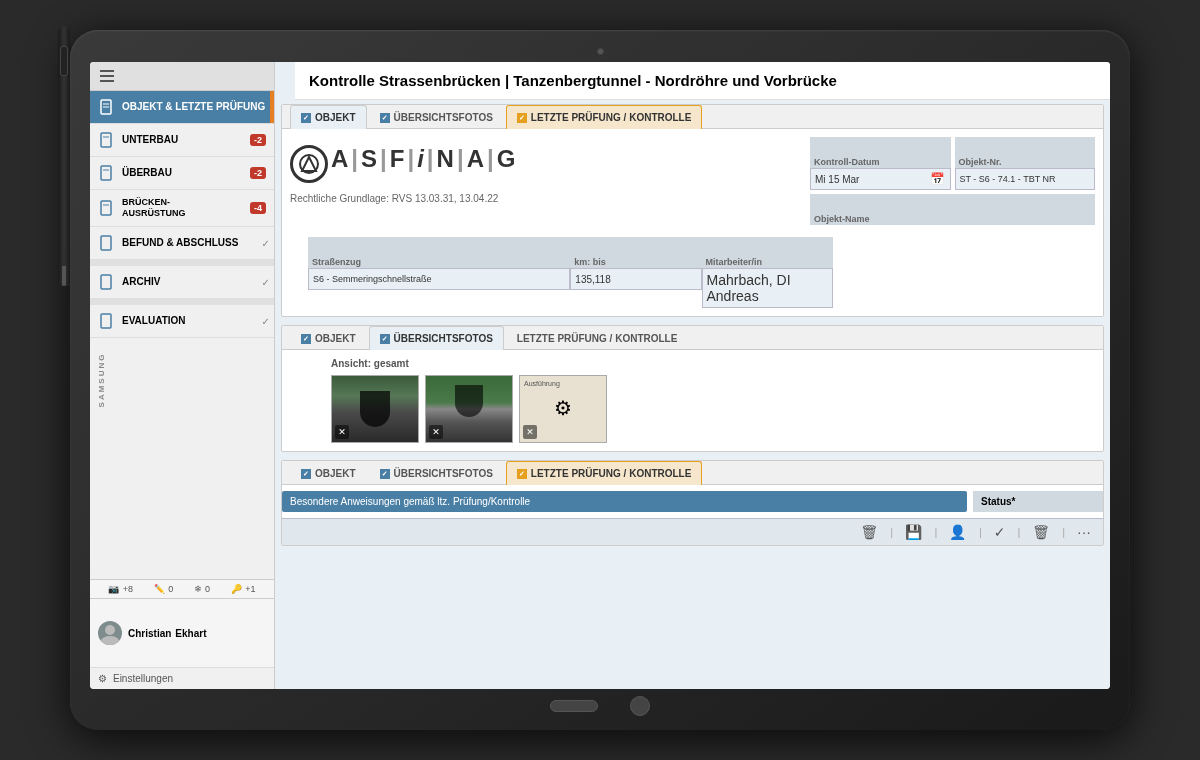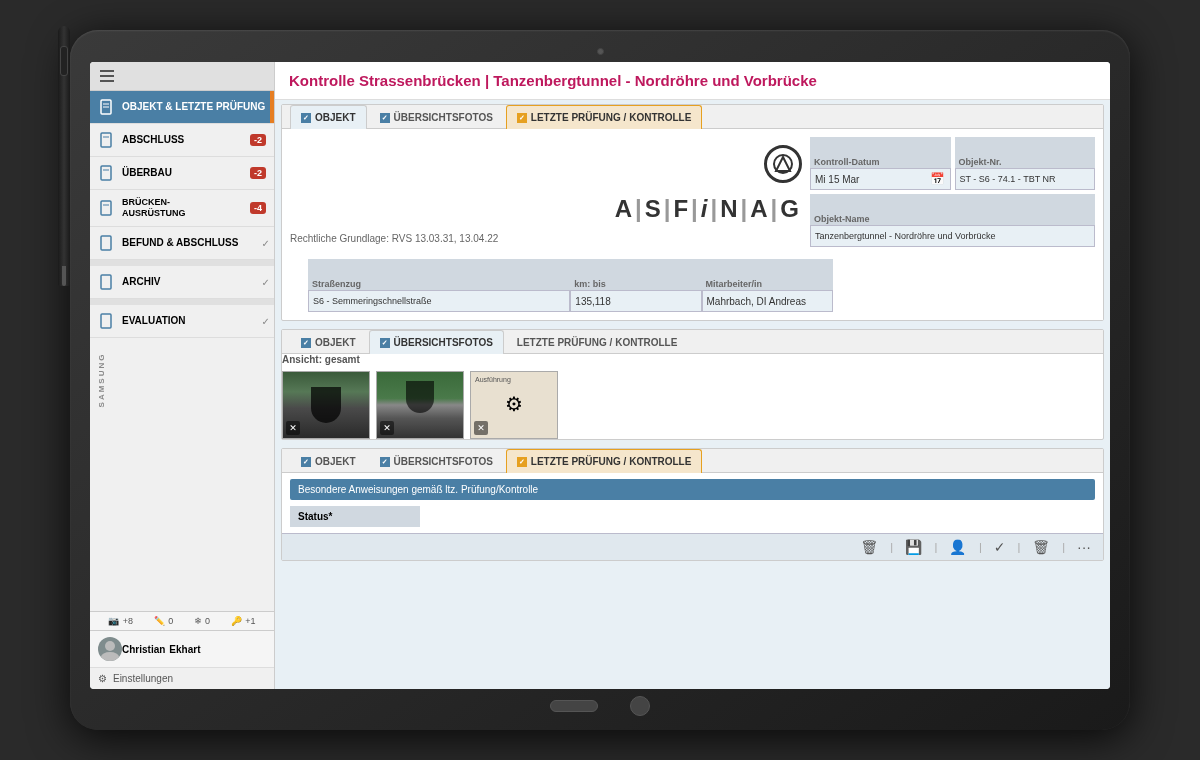--- a/index.html
+++ b/index.html
@@ -142,23 +142,24 @@
       background: #e67e22;
     }
 
     .sidebar-divider {
       height: 6px;
       background: #e0e0e0;
     }
 
     .sidebar-bottom {
       border-top: 1px solid #ccc;
-      padding: 6px 8px;
-      display: flex;
-      align-items: center;
+      padding: 22px 8px;
+      display: flex;
+      align-items: center;
+      gap: 6px;
       background: #f5f5f5;
     }
 
     .sidebar-bottom-icons {
       display: flex;
       justify-content: space-around;
       padding: 4px 8px;
       border-top: 1px solid #ccc;
       background: #f5f5f5;
     }
@@ -206,22 +207,23 @@
       flex-direction: column;
       background: #e8f0f5;
       overflow: hidden;
     }
 
     .page-title {
       background: white;
       padding: 10px 14px;
       font-size: 15px;
       font-weight: 600;
-      color: #be185d;
+      color: #000000;
       border-bottom: 1px solid #ddd;
+      margin-left: 20px;
     }
 
     
     .tab-strip {
       display: flex;
       background: white;
       border-bottom: 1px solid #ccc;
       padding: 0 8px;
       gap: 2px;
     }
@@ -404,21 +406,21 @@
               <div class="sidebar-active-indicator"></div>
             </div>
 
             <div class="sidebar-item">
               <div class="item-icon">
                 <svg width="14" height="16" viewBox="0 0 14 16">
                     <rect x="1" y="1" width="10" height="14" rx="1" fill="none" stroke="#4a7fa5" stroke-width="1.5"></rect>
                     <line x1="3" y1="5" x2="9" y2="5" stroke="#4a7fa5" stroke-width="1"></line>
                   </svg>
               </div>
-              <span class="item-label">ABSCHLUSS</span>
+              <span class="item-label">UNTERBAU</span>
               <span class="badge">-2</span>
             </div>
 
             <div class="sidebar-item">
               <div class="item-icon">
                 <svg width="14" height="16" viewBox="0 0 14 16">
                     <rect x="1" y="1" width="10" height="14" rx="1" fill="none" stroke="#4a7fa5" stroke-width="1.5"></rect>
                     <line x1="3" y1="5" x2="9" y2="5" stroke="#4a7fa5" stroke-width="1"></line>
                   </svg>
               </div>
@@ -531,21 +533,21 @@
                 </div>
                 <div class="tab-item active-orange">
                   <div class="tab-checkbox checked-orange">✓</div>
                   <span>LETZTE PRÜFUNG / KONTROLLE</span>
                 </div>
               </div>
 
               <div style="display:flex; gap:8px; padding:8px;">
 
                 <div style="flex:1;">
-                  <div style="display:flex; align-items:flex-end; gap:12px; padding:8px 0 4px;flex-direction:column;">
+                  <div style="display:flex; align-items:flex-start; gap:3px; padding:8px 0 4px;">
                     <div style="width:38px; height:38px; border-radius:50%; border:3px solid #333; display:flex; align-items:center; justify-content:center;">
                       <svg width="22" height="22" viewBox="0 0 22 22">
                           <path d="M11 4 L18 18 L4 18 Z" fill="none" stroke="#333" stroke-width="2"></path>
                           <circle cx="11" cy="11" r="9" fill="none" stroke="#333" stroke-width="2"></circle>
                         </svg>
                     </div>
                     <div style="font-size:24px; font-weight:800; color:#333; letter-spacing:3px;">
                       <span>A</span><span style="color:#999;">|</span><span>S</span><span style="color:#999;">|</span><span>F</span><span style="color:#999;">|</span><span style="font-style:italic;">i</span><span style="color:#999;">|</span><span>N</span><span style="color:#999;">|</span><span>A</span><span style="color:#999;">|</span><span>G</span>
                     </div>
                   </div>
@@ -562,23 +564,20 @@
                       </div>
                     </div>
                     <div class="form-field">
                       <div class="field-label">Objekt-Nr.</div>
                       <div class="field-value">
                         <span style="font-size:9px;">ST - S6 - 74.1 - TBT NR</span>
                       </div>
                     </div>
                     <div class="form-field full-width">
                       <div class="field-label">Objekt-Name</div>
-                      <div class="field-value">
-                        <span style="font-size:9px;">Tanzenbergtunnel - Nordröhre und Vorbrücke</span>
-                      </div>
                     </div>
                   </div>
                 </div>
               </div>
 
               <div style="display:grid; grid-template-columns:2fr 1fr 1fr 2fr; gap:0; padding:4px 8px 8px; background:white;margin-left:18px;">
                 <div class="form-field">
                   <div class="field-label">Straßenzug</div>
                   <div class="field-value">
                     <span style="font-size:9px;">S6 - Semmeringschnellstraße</span>
@@ -586,42 +585,42 @@
                 </div>
                 <div class="form-field">
                   <div class="field-label">km: bis</div>
                   <div class="field-value">
                     <span>135,118</span>
                   </div>
                 </div>
                 <div class="form-field">
                   <div class="field-label">Mitarbeiter/in</div>
                   <div class="field-value">
-                    <span style="font-size:10px;">Mahrbach, DI Andreas</span>
+                    <span style="font-size:14px;">Mahrbach, DI Andreas</span>
                   </div>
                 </div>
               </div>
             </div>
 
             <div class="section-block">
               <div class="tab-strip section-tab-strip">
                 <div class="tab-item">
                   <div class="tab-checkbox checked">✓</div>
                   <span>OBJEKT</span>
                 </div>
                 <div class="tab-item active">
                   <div class="tab-checkbox checked">✓</div>
                   <span>ÜBERSICHTSFOTOS</span>
                 </div>
                 <div class="tab-item">
                   <span>LETZTE PRÜFUNG / KONTROLLE</span>
                 </div>
               </div>
 
-              <div style="display:flex; gap:10px; ">
+              <div style="display:flex; gap:10px; padding:8px;margin-left:41px;">
                 <div style="flex:1;">
                   <div style="font-size:10px; color:#555; margin-bottom:6px; font-weight:600;">Ansicht: gesamt</div>
                   <div style="display:flex; gap:6px;">
 
                     <div style="width:88px; height:68px; background:#555; position:relative; border:1px solid #aaa; overflow:hidden;">
                       <div style="position:absolute; inset:0; background:linear-gradient(to bottom, #3a5a3a 0%, #567856 30%, #4a4a4a 55%, #2a2a2a 100%);"></div>
                       <div style="position:absolute; top:50%; left:50%; transform:translate(-50%,-50%); width:30px; height:36px; background:rgba(0,0,0,0.7); border-radius:0 0 15px 15px;"></div>
                       <div style="position:absolute; bottom:3px; left:3px; width:14px; height:14px; background:rgba(0,0,0,0.5); color:white; font-size:9px; display:flex; align-items:center; justify-content:center; cursor:pointer; border-radius:2px;">✕</div>
                     </div>
 
@@ -655,21 +654,21 @@
                 <div class="tab-item">
                   <div class="tab-checkbox checked">✓</div>
                   <span>ÜBERSICHTSFOTOS</span>
                 </div>
                 <div class="tab-item active-orange">
                   <div class="tab-checkbox checked-orange">✓</div>
                   <span>LETZTE PRÜFUNG / KONTROLLE</span>
                 </div>
               </div>
 
-              <div style="display:flex; gap:6px; padding:6px 8px;flex-direction:column;">
+              <div style="display:flex; gap:6px; padding:6px 0;">
                 <div style="background:#4a7fa5; color:white; padding:5px 8px; font-size:10px; border-radius:2px; flex:1;">Besondere Anweisungen gemäß ltz. Prüfung/Kontrolle</div>
                 <div style="background:#d0d8e0; padding:5px 8px; font-size:10px; font-weight:600; width:130px;">Status*</div>
               </div>
 
               <div class="bottom-toolbar">
                 <span class="toolbar-icon">🗑</span>
                 <span class="toolbar-separator">|</span>
                 <span class="toolbar-icon">💾</span>
                 <span class="toolbar-separator">|</span>
                 <span class="toolbar-icon">👤</span>

